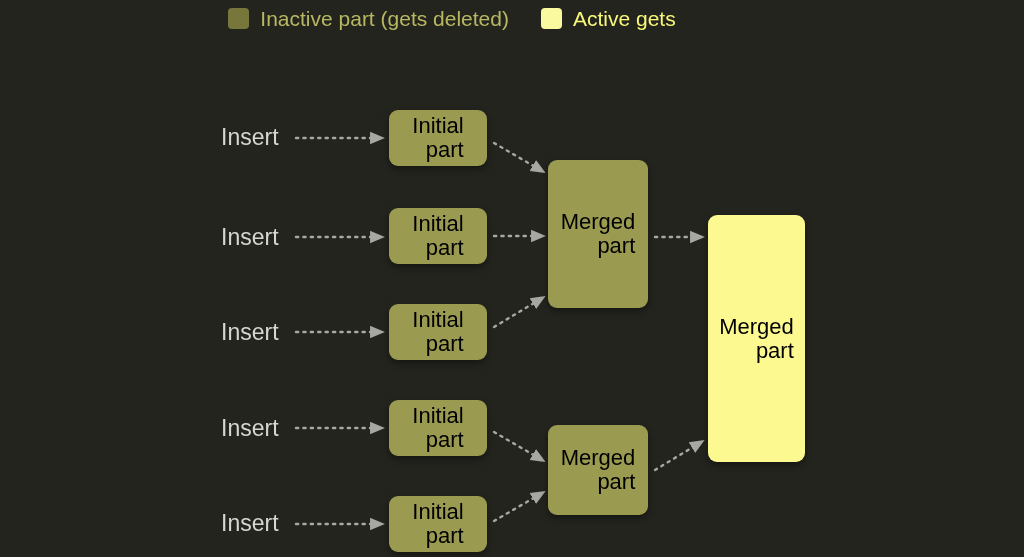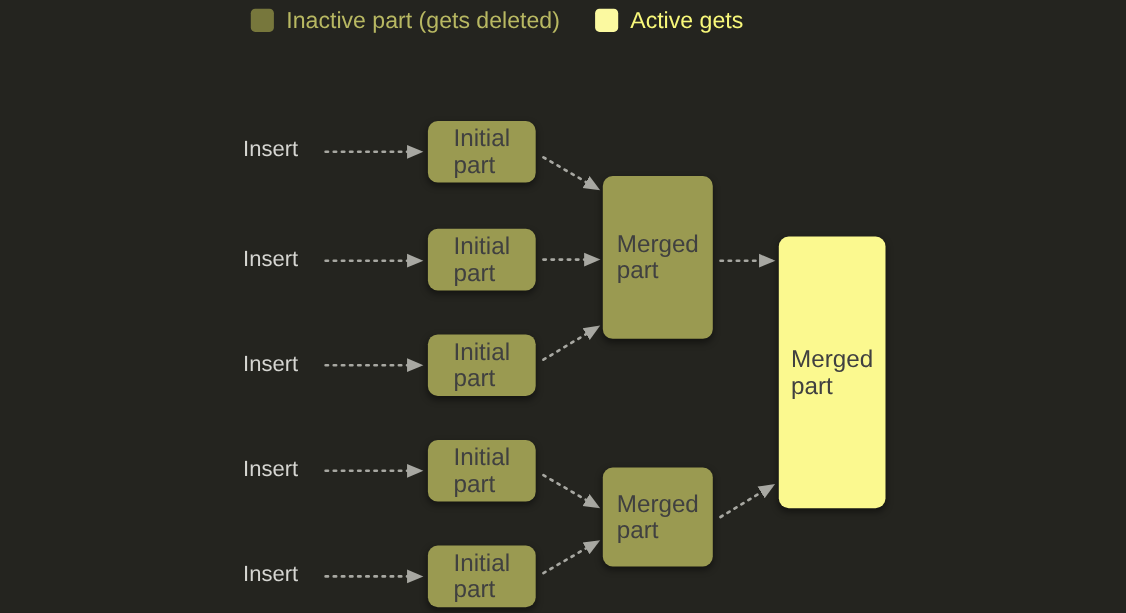--- a/index.html
+++ b/index.html
@@ -57,34 +57,34 @@
     pointer-events: none;
   }
 
   
   .node {
     position: absolute;
     box-sizing: border-box;
     display: flex;
     align-items: center;
     justify-content: center;
-    text-align: left;
+    text-align: right;
     border-radius: 9px;
-    color: #404040;
+    color: #000000;
     font-size: 22px;
     line-height: 1.08;
     box-shadow: 0 3px 7px rgba(0,0,0,0.45);
   }
   .node.inactive { background: #9a9a51; }
   .node.active   { background: #fbf98f; }
 
   .insert-label {
     position: absolute;
     color: #d6d6d2;
-    font-size: 20px;
+    font-size: 23px;
     line-height: 1;
     white-space: nowrap;
   }
 </style>
 </head>
 <body>
 
 <div id="stage">
 
   <div id="legend">

